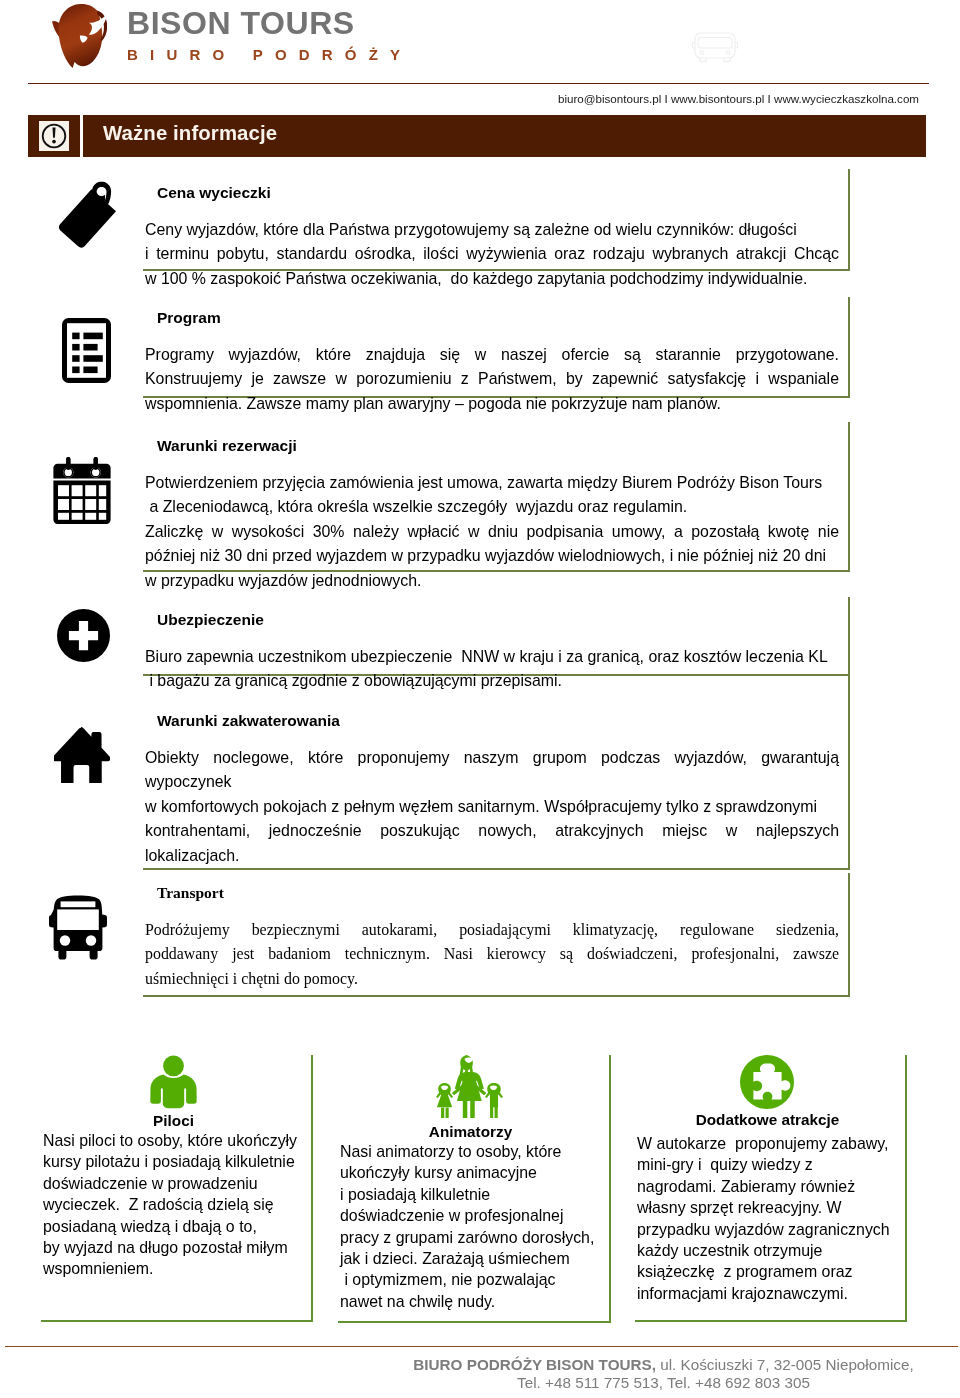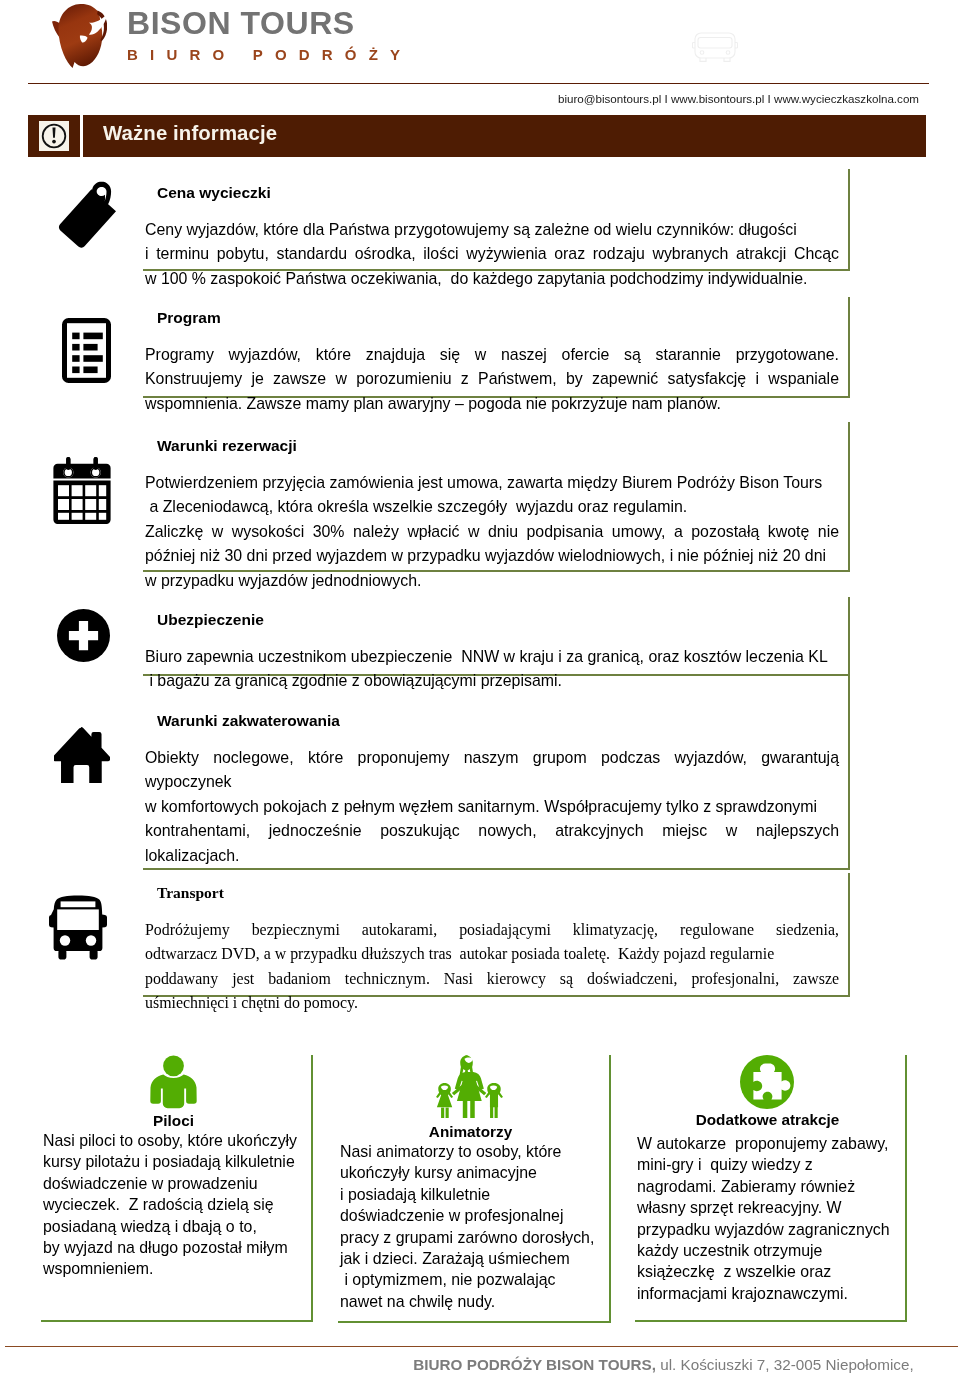--- a/index.html
+++ b/index.html
@@ -269,21 +269,20 @@
            a2.1 2.1 0 0 1 -2.1 2.1 h-10.0 v-16.4 a2.1 2.1 0 0 0 -2.1 -2.1 h-11.0
            a2.1 2.1 0 0 0 -2.1 2.1 v16.4 h-10.0 a2.1 2.1 0 0 1 -2.1 -2.1 v-19.7 h-5.8
            a2.5 2.5 0 0 1 -1.8 -4.3 l24.9 -24.9 a3.0 3.0 0 0 1 2.1 -0.9 Z"></path>
 </svg>
 
 <div class="sec" id="sec6">
   <div class="frame"></div>
   <div class="body">
       <h3>Transport</h3>
       <div class="ln just">Podróżujemy bezpiecznymi autokarami, posiadającymi klimatyzację,  regulowane siedzenia,</div>
-      <div class="ln">odtwarzacz DVD, a w przypadku dłuższych tras  autokar posiada toaletę.  Każdy pojazd regularnie</div>
       <div class="ln just">poddawany jest badaniom technicznym. Nasi kierowcy są doświadczeni, profesjonalni, zawsze</div>
       <div class="ln">uśmiechnięci i chętni do pomocy.</div>
     </div>
 </div>
 <svg class="ico" id="ico6" viewBox="0 0 60 65" width="60" height="65">
   <g fill="#000">
     <path d="M30.0 0.6 C19.0 0.6 11.5 2.0 9.0 4.3 C6.9 6.2 6.0 9.6 5.8 14.3
              L3.0 20.0 A2.2 2.2 0 0 0 1.0 22.2 v7.9 a2.2 2.2 0 0 0 2.0 2.2 l2.6 0.3
              v20.4 a3.1 3.1 0 0 0 3.1 3.1 h42.6 a3.1 3.1 0 0 0 3.1 -3.1 v-20.4 l2.6 -0.3
              a2.2 2.2 0 0 0 2.0 -2.2 v-7.9 a2.2 2.2 0 0 0 -2.0 -2.2 l-2.8 -0.5
@@ -387,21 +386,22 @@
              c0.7 -0.9 1.1 -2.0 1.1 -3.2 c0 -2.9 -2.4 -5.2 -5.4 -5.2 Z" fill="#fff"></path>
   </svg>
   <div class="coltitle">Dodatkowe atrakcje</div>
   <div class="coltext">
       <div class="cln">W autokarze  proponujemy zabawy,</div>
       <div class="cln">mini-gry i  quizy wiedzy z</div>
       <div class="cln">nagrodami. Zabieramy również</div>
       <div class="cln">własny sprzęt rekreacyjny. W</div>
       <div class="cln">przypadku wyjazdów zagranicznych</div>
       <div class="cln">każdy uczestnik otrzymuje</div>
-      <div class="cln">książeczkę  z wszelkie oraz</div>
+      <div class="cln">książeczkę  z programem oraz</div>
       <div class="cln">informacjami krajoznawczymi.</div>
     </div>
 </div>
 
 <div class="abs" id="footer-rule"></div>
 <div class="abs" id="footer">
   <div class="fline"><span class="fb">BIURO PODRÓŻY BISON TOURS,</span><span> ul. Kościuszki 7,  32-005 Niepołomice,</span></div>
+  <div class="fline">Tel. +48 511 775 513,  Tel. +48 692 803 305</div>
 </div>
 
 </body></html>

